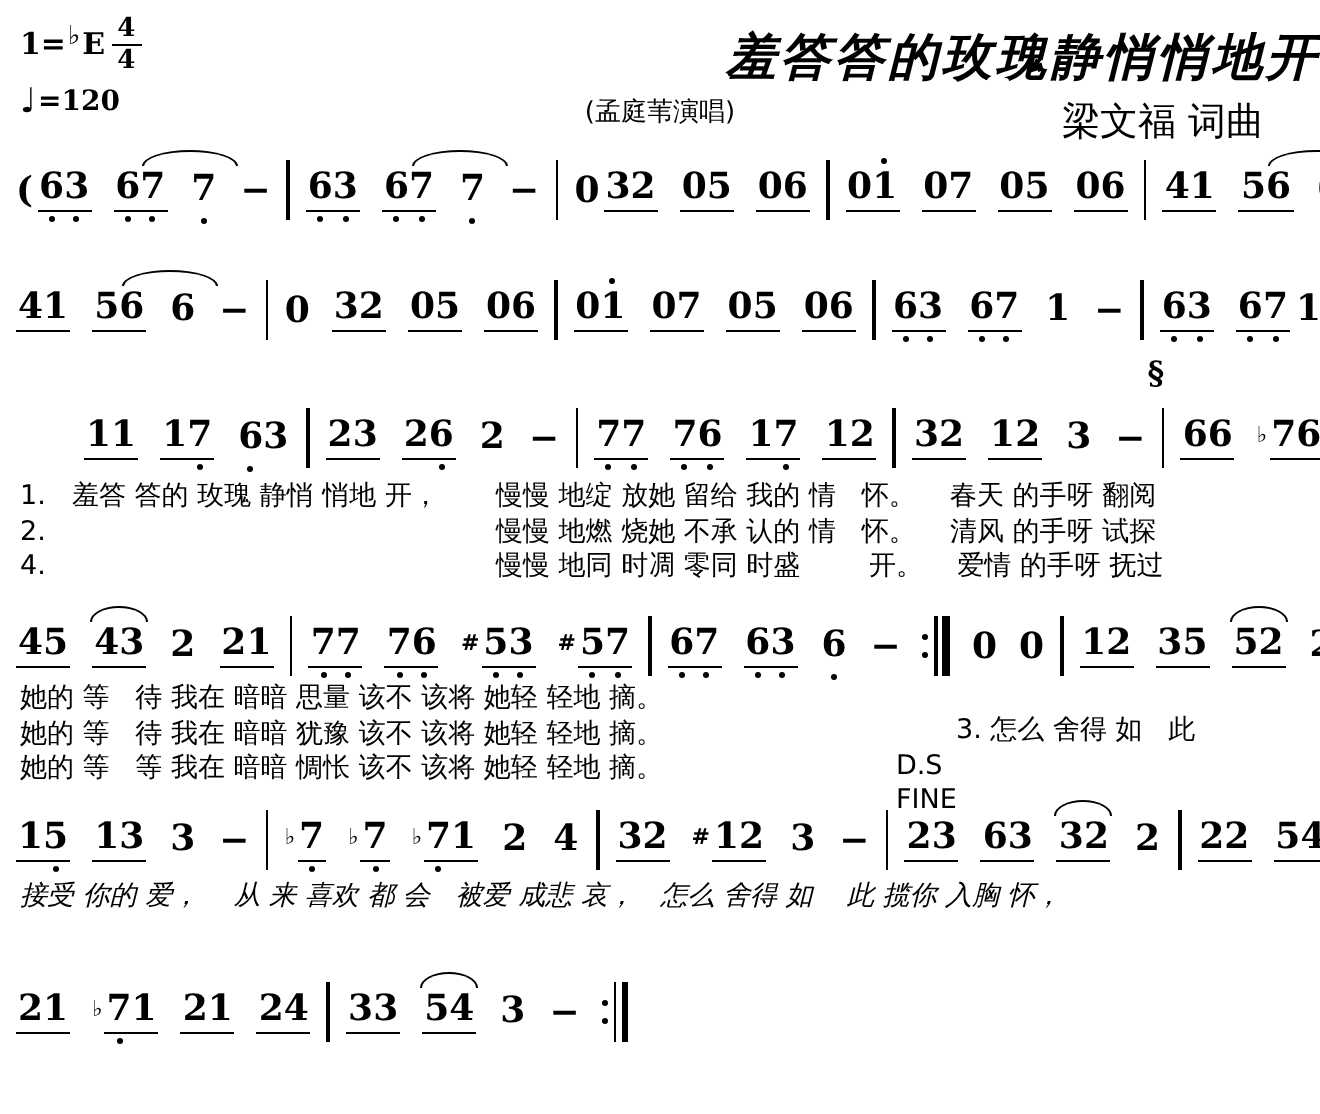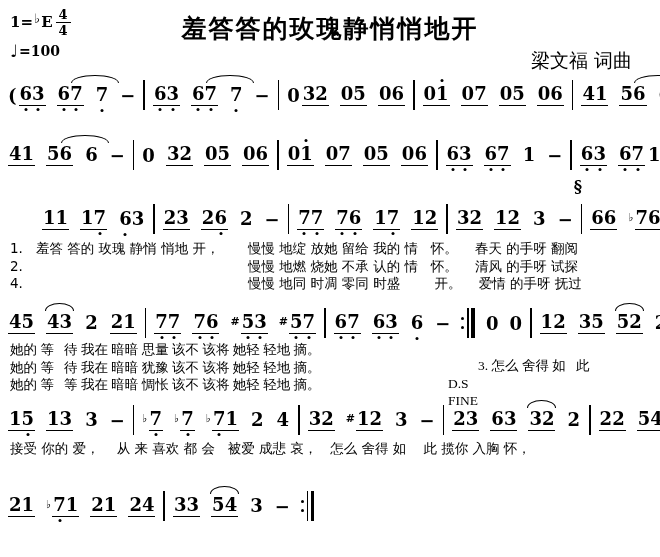--- a/index.html
+++ b/index.html
@@ -8,22 +8,22 @@
 
   
   .keysig{position:absolute;left:10px;top:8px;font-family:"DejaVu Serif",serif;font-weight:bold;}
   .key-row{display:flex;align-items:center;font-size:15px;line-height:1;}
   .key-row .flat{font-size:13px;position:relative;top:-4px;margin:0 1px;}
   .meter{display:inline-flex;flex-direction:column;align-items:center;margin-left:3px;font-size:13px;line-height:1;}
   .meter .num{border-bottom:1.3px solid #000;padding:0 3px 1px;}
   .meter .den{padding-top:1px;}
   .tempo-row{margin-top:4px;font-size:14px;display:flex;align-items:center;}
   .tempo-row .tnote{font-size:17px;margin-right:1px;}
-  .title{position:absolute;top:12px;left:0;right:0;text-align:center;
-         font-weight:bold;font-size:25px;letter-spacing:2px;}
+  .title{position:absolute;top:12px;left:0;right:0;text-align:right;
+         font-weight:bold;font-size:25px;letter-spacing:2px;font-style:italic;}
   .subtitle{position:absolute;top:47px;left:0;right:0;text-align:center;font-size:13px;}
   .credit{position:absolute;top:48px;right:28px;font-size:19px;}
 
   
   .score-line{position:absolute;left:8px;display:flex;align-items:flex-end;
               font-family:"DejaVu Serif",serif;font-weight:bold;font-size:18px;height:34px;}
   .score-line>*{margin-right:11px;flex:none;}
   .score-line>.tight{margin-right:2px;}
   .note{position:relative;display:inline-flex;align-items:flex-end;}
   .digits{display:inline-flex;padding:0 1px 1px;}
@@ -48,45 +48,46 @@
   .rep .dots i{width:3px;height:3px;background:#000;border-radius:50%;display:block;}
   .rep .dots i:first-child{margin-bottom:6px;}
   .rep .thin{width:1.6px;height:30px;background:#000;margin-right:2.5px;}
   .rep .thick{width:3.5px;height:30px;background:#000;}
 
   
   .lyr{position:absolute;font-size:13.5px;white-space:pre;line-height:17.5px;}
   .vrow{display:flex;}
   .vnum{width:26px;flex:none;}
   .p1{width:212px;flex:none;}
-  .l2row{position:relative;height:17.5px;font-family:Liberation Serif, serif;}
+  .l2row{position:relative;height:17.5px;}
   .l2row .right{position:absolute;top:16px;}
 </style>
 </head>
 <body>
 
 <div class="page">
 
   <div class="keysig">
     <div class="key-row">
       <span>1=</span>
       <span class="flat">♭</span>
       <span>E</span>
       <span class="meter">
         <span class="num">4</span>
         <span class="den">4</span>
       </span>
     </div>
     <div class="tempo-row">
       <span class="tnote">♩</span>
-      <span>=100</span>
+      <span>=120</span>
     </div>
   </div>
 
   <div class="title">羞答答的玫瑰静悄悄地开</div>
+  <div class="subtitle">(孟庭苇演唱)</div>
   <div class="credit">梁文福 词曲</div>
 
   <div class="score-line" id="sl0" style="top: 72px; left: 8px;">
       <span class="txt tight">(</span>
       <span class="note">
         <span class="digits ul">
           <span class="dg">6<i class="dot lo"></i></span>
           <span class="dg">3<i class="dot lo"></i></span>
         </span>
       </span>
@@ -656,16 +657,16 @@
           <i></i>
           <i></i>
         </span>
         <span class="thin"></span>
         <span class="thick"></span>
       </span>
     </div>
 
   <div class="lyr" id="lyrBlock1" style="top:240px;left:10px;"><div class="vrow"><span class="vnum">1.</span><span class="p1">羞答 答的 玫瑰 静悄 悄地 开，</span><span class="p2">慢慢 地绽 放她 留给 我的 情   怀。    春天 的手呀 翻阅</span></div><div class="vrow"><span class="vnum">2.</span><span class="p1"></span><span class="p2">慢慢 地燃 烧她 不承 认的 情   怀。    清风 的手呀 试探</span></div><div class="vrow"><span class="vnum">4.</span><span class="p1"></span><span class="p2">慢慢 地同 时凋 零同 时盛        开。    爱情 的手呀 抚过</span></div></div>
   <div class="lyr" id="lyrBlock2" style="top:341px;left:10px;right:8px;"><div class="l2row"><span class="left">她的 等   待 我在 暗暗 思量 该不 该将 她轻 轻地 摘。</span><span class="right" style="left: 468px;">3. 怎么 舍得 如   此</span></div><div class="l2row"><span class="left">她的 等   待 我在 暗暗 犹豫 该不 该将 她轻 轻地 摘。</span><span class="right" style="left: 438px;">D.S</span></div><div class="l2row"><span class="left">她的 等   等 我在 暗暗 惆怅 该不 该将 她轻 轻地 摘。</span><span class="right" style="left: 438px;">FINE</span></div></div>
-  <div class="lyr" style="top:440px;left:10px;">接受 你的 爱，    从 来 喜欢 都 会   被爱 成悲 哀，   怎么 舍得 如    此 揽你 入胸 怀，</div>
+  <div class="lyr" style="top:440px;left:10px;font-style:italic;">接受 你的 爱，    从 来 喜欢 都 会   被爱 成悲 哀，   怎么 舍得 如    此 揽你 入胸 怀，</div>
   <div class="lyr" style="top:534px;left:10px;margin-top:48px;">当我 越是 深爱 脾气 就会 越    坏。</div>
 
 </div>
 
 </body></html>

